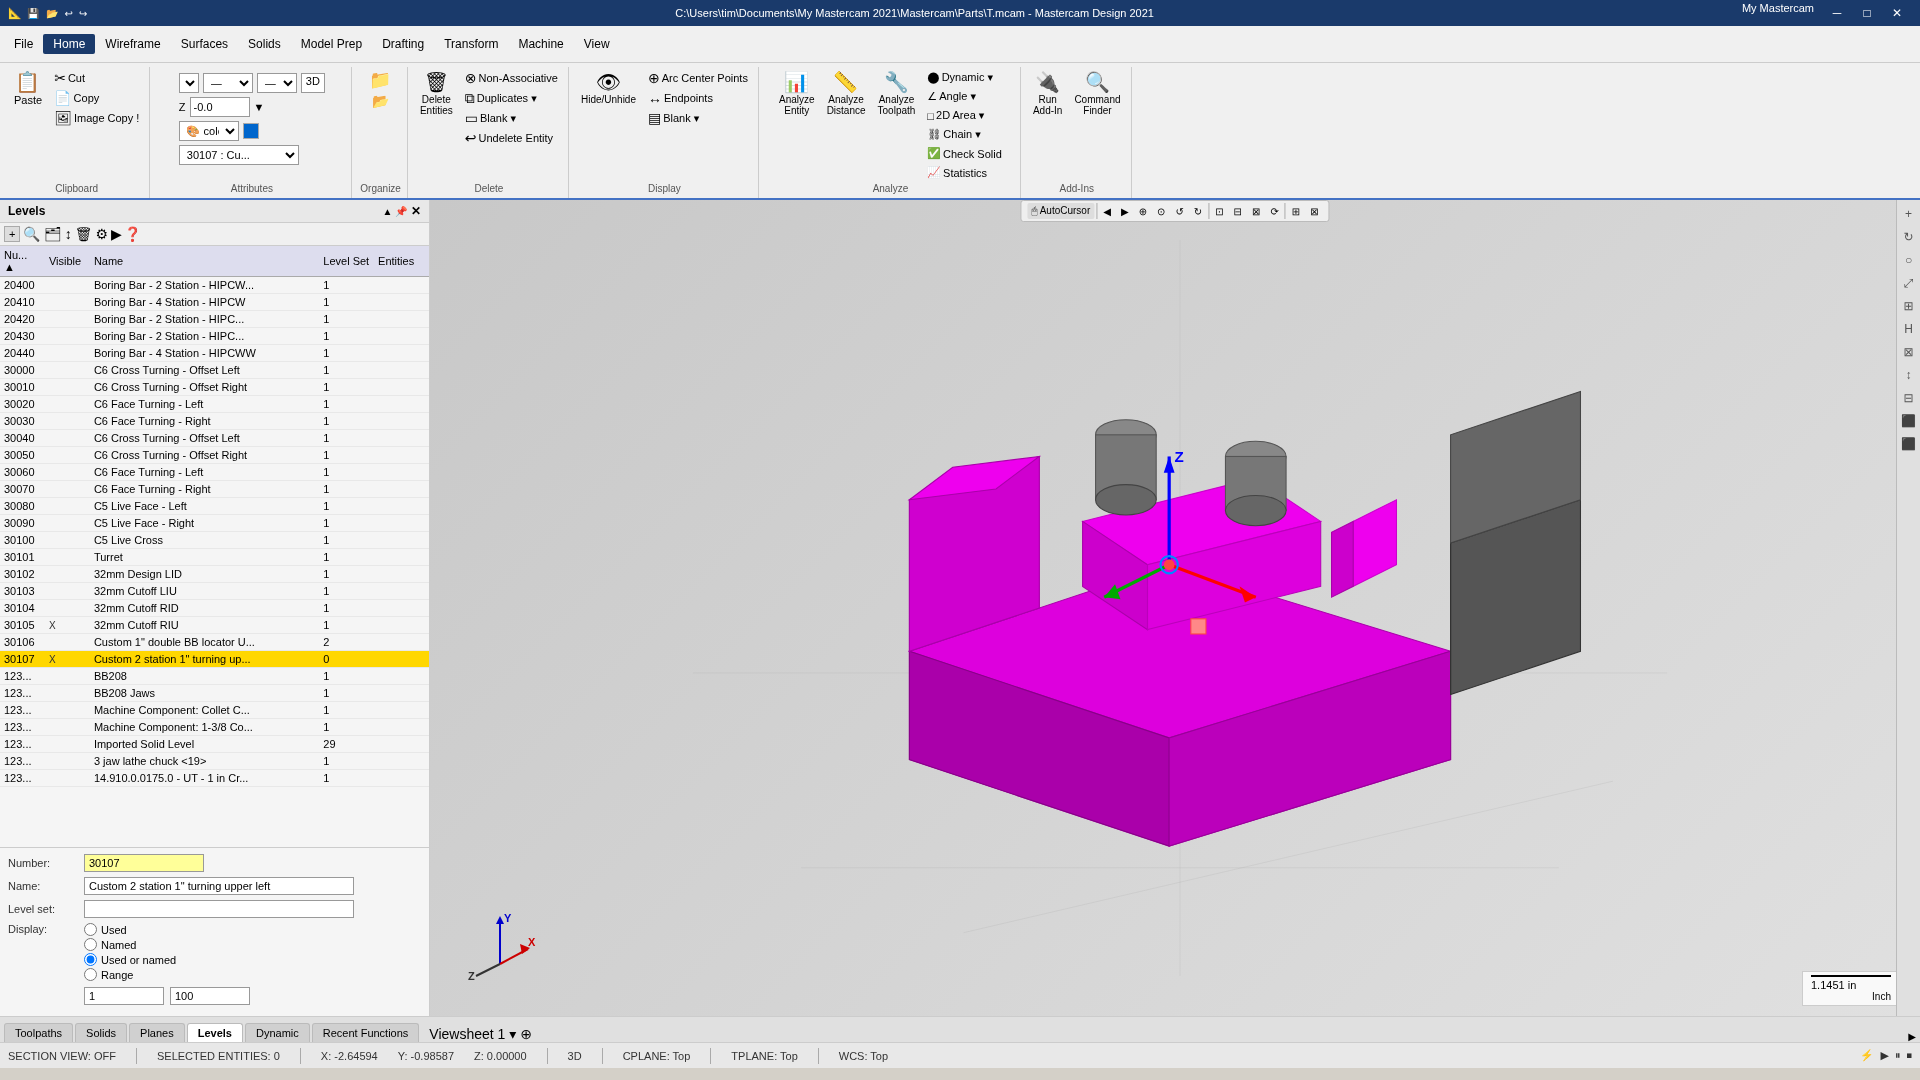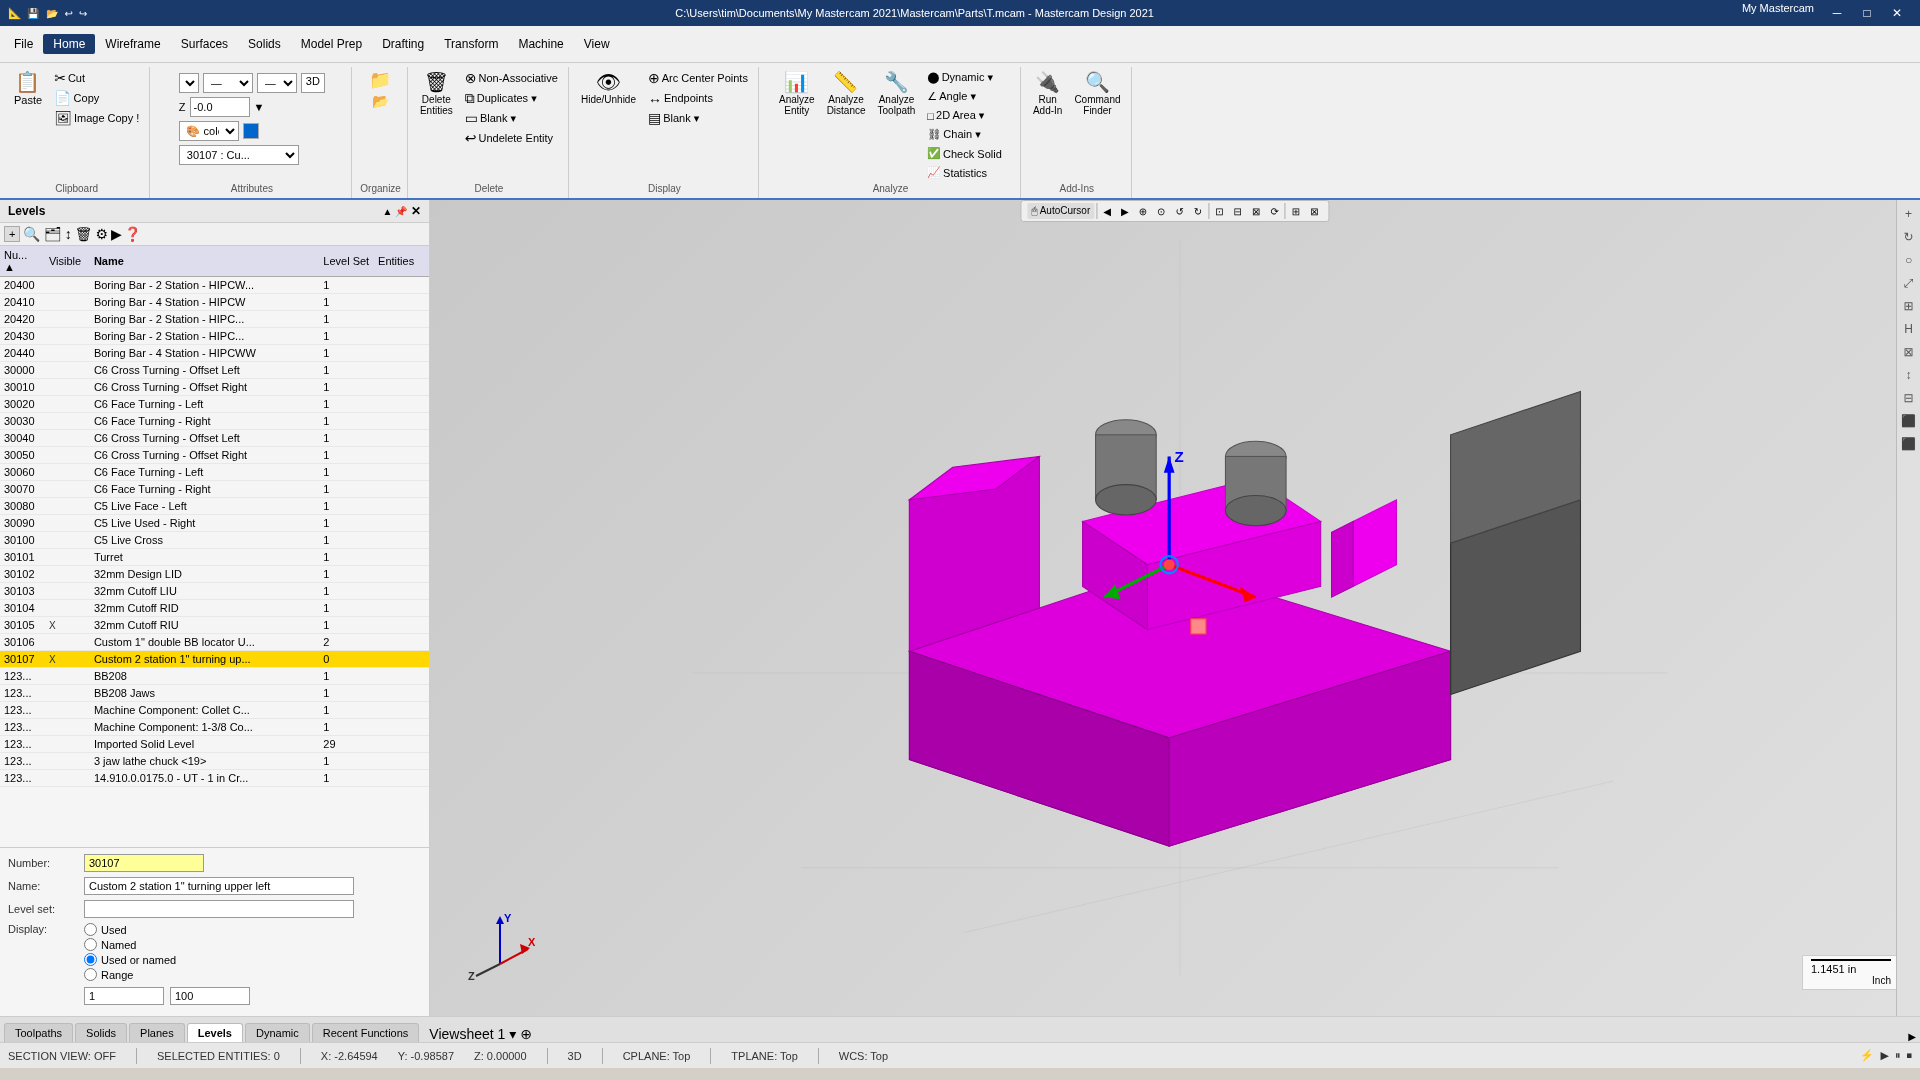--- a/index.html
+++ b/index.html
@@ -246,21 +246,21 @@
       border: 1px solid #bbb;
       border-bottom: none;
       font-size: 11px;
       border-radius: 3px 3px 0 0;
     }
     .bottom-tab.active { background: white; font-weight: bold; }
 
     
     #scale-indicator {
       position: absolute;
-      bottom: 26px;
+      bottom: 10px;
       right: 20px;
       background: rgba(255,255,255,0.8);
       padding: 3px 8px;
       font-size: 11px;
       border: 1px solid #ccc;
     }
 
     
     #axes-indicator {
       position: absolute;
@@ -525,21 +525,21 @@
       <span style="cursor:pointer;font-size:14px;">⚙</span>
       <span style="cursor:pointer;font-size:14px;">▶</span>
       <span style="cursor:pointer;font-size:14px;">❓</span>
     </div>
     <div id="levels-table">
       <table>
         <thead>
           <tr>
             <th style="width:45px;">Nu... ▲</th>
             <th style="width:45px;">Visible</th>
-            <th style="width:230px;font-weight:bold;">Name</th>
+            <th style="width:230px;">Name</th>
             <th style="width:55px;">Level Set</th>
             <th style="width:55px;">Entities</th>
           </tr>
         </thead>
         <tbody id="levels-tbody">
         <tr>
       <td>20400</td>
       <td class="check-x"></td>
       <td style="max-width:220px;overflow:hidden;text-overflow:ellipsis;">Boring Bar - 2 Station - HIPCW...</td>
       <td>1</td>
@@ -632,21 +632,21 @@
             <tr>
       <td>30080</td>
       <td class="check-x"></td>
       <td style="max-width:220px;overflow:hidden;text-overflow:ellipsis;">C5 Live Face - Left</td>
       <td>1</td>
       <td></td>
     </tr>
             <tr>
       <td>30090</td>
       <td class="check-x"></td>
-      <td style="max-width:220px;overflow:hidden;text-overflow:ellipsis;">C5 Live Used - Right</td>
+      <td style="max-width:220px;overflow:hidden;text-overflow:ellipsis;">C5 Live Face - Right</td>
       <td>1</td>
       <td></td>
     </tr>
             <tr>
       <td>30100</td>
       <td class="check-x"></td>
       <td style="max-width:220px;overflow:hidden;text-overflow:ellipsis;">C5 Live Cross</td>
       <td>1</td>
       <td></td>
     </tr>

